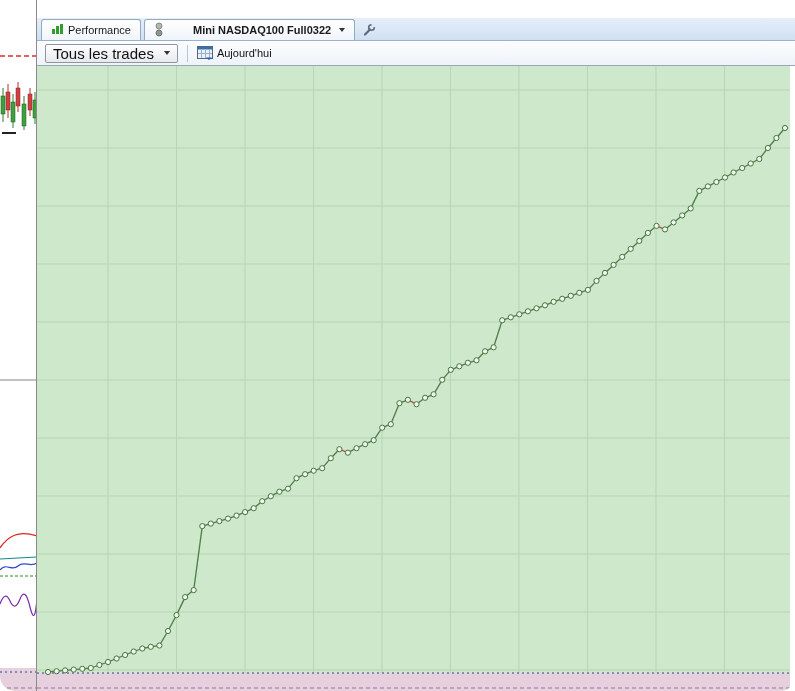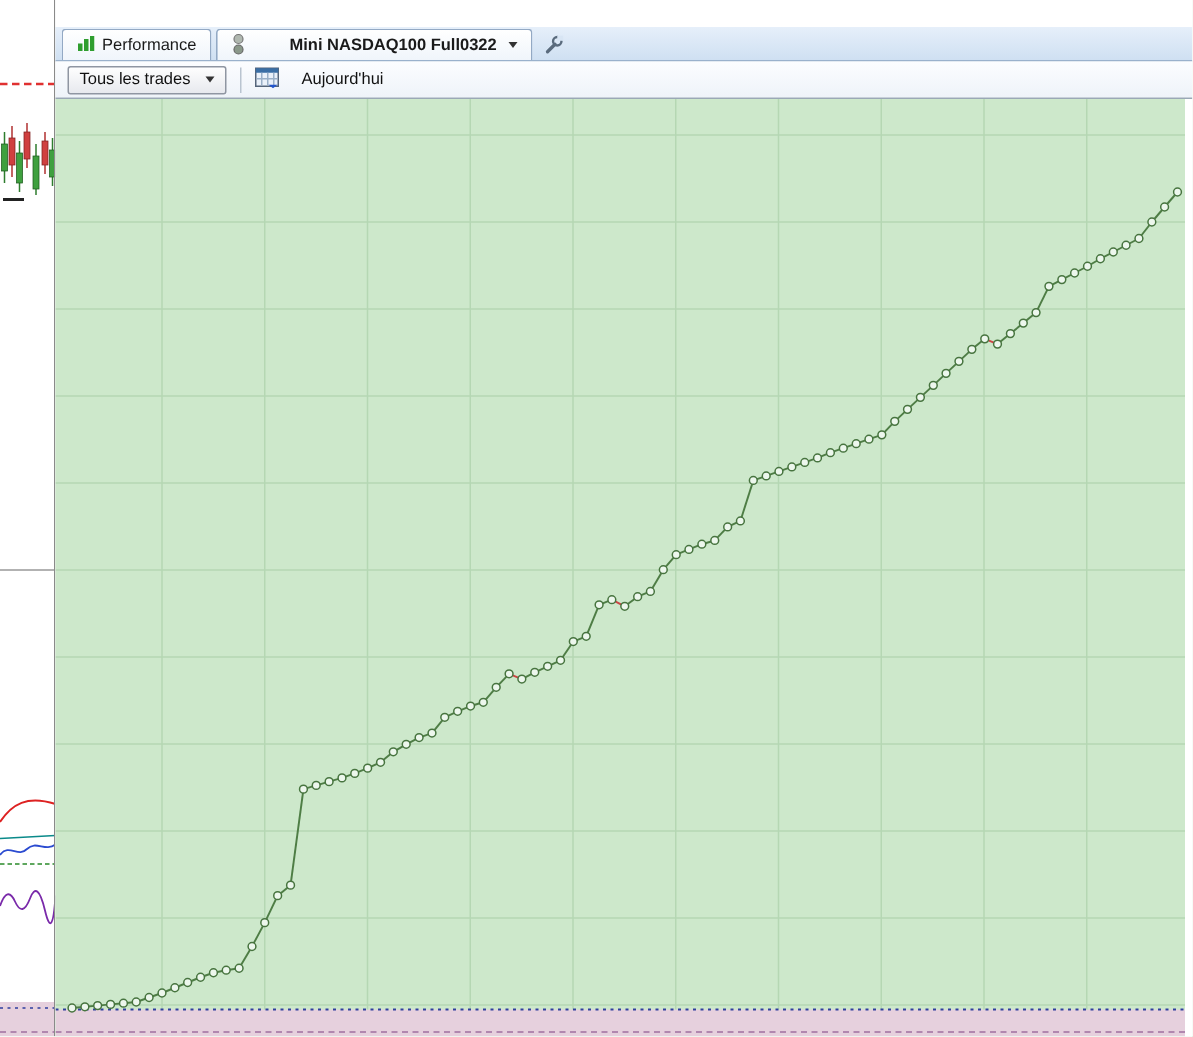--- a/index.html
+++ b/index.html
@@ -1,17 +1,17 @@
 <!DOCTYPE html>
 <html><head>
 <meta charset="utf-8">
 <style>
   html,body{margin:0;padding:0;background:#fff;}
   .screen{position:relative;width:795px;height:691px;overflow:hidden;
-          font-family:"Liberation Sans","DejaVu Sans",sans-serif;background:#fff;}
+          font-family:"Liberation Sans","DejaVu Sans",sans-serif;background:#fff;border-radius:15px;}
 
   
   .left-strip{position:absolute;left:0;top:0;width:37px;height:691px;background:#fff;}
   .left-strip svg{display:block;width:37px;height:691px;}
 
   
   .main-panel{position:absolute;left:37px;top:0;width:758px;height:691px;background:#fff;}
   .top-strip{position:absolute;left:0;top:0;width:758px;height:18px;background:#fff;}
 
   .tab-bar{position:absolute;left:0;top:18px;width:758px;height:23px;
@@ -25,25 +25,25 @@
   .tab .bold{font-weight:bold;padding-left:24px;}
   .caret{display:inline-block;width:0;height:0;border-left:3px solid transparent;
          border-right:3px solid transparent;border-top:4px solid #333;margin-left:3px;}
   .wrench-btn{height:19px;width:22px;display:flex;align-items:center;justify-content:center;
               margin-bottom:1px;}
 
   .toolbar{position:absolute;left:0;top:41px;width:758px;height:25px;
            background:linear-gradient(#fcfdff,#eef3f9);
            border-bottom:1px solid #9aa8b6;
            display:flex;align-items:center;padding-left:8px;box-sizing:border-box;gap:6px;}
-  .dd-btn{font-family:inherit;font-size:11px;height:19px;padding:1px 7px;
+  .dd-btn{font-family:inherit;font-size:15px;height:19px;padding:1px 7px;
           background:linear-gradient(#fefefe,#e7e9ee);border:1px solid #8f96a2;
           border-radius:2px;display:flex;align-items:center;gap:7px;color:#111;}
   .vsep{width:1px;height:17px;background:#b9c4d0;margin:0 3px;}
-  .period{display:flex;align-items:center;gap:15px;font-size:11px;color:#111;}
+  .period{display:flex;align-items:center;gap:4px;font-size:11px;color:#111;}
 
   .chart-area{position:absolute;left:0;top:66px;width:753px;height:625px;background:#cde8cb;}
   .chart-area svg{position:absolute;left:0;top:0;width:753px;height:625px;}
   .chart-header{position:absolute;top:6px;left:3px;font-size:10px;color:#222;
                 white-space:pre;z-index:2;line-height:11px;}
   .chart-header b{color:#000;}
   .chart-header .wins{color:#0a7a0a;font-weight:bold;}
   .chart-header .evens{color:#444;font-weight:bold;}
   .chart-header .losses{color:#c00000;font-weight:bold;}
 </style>

